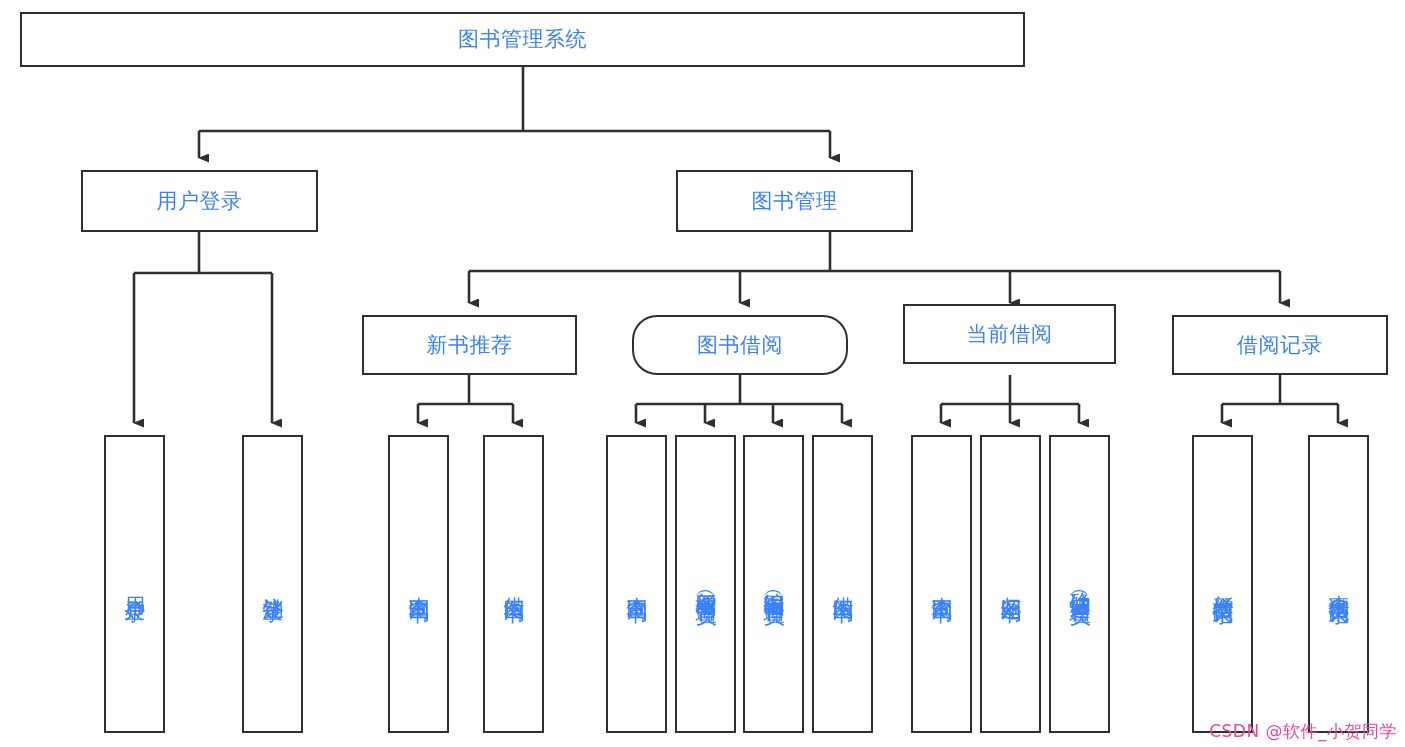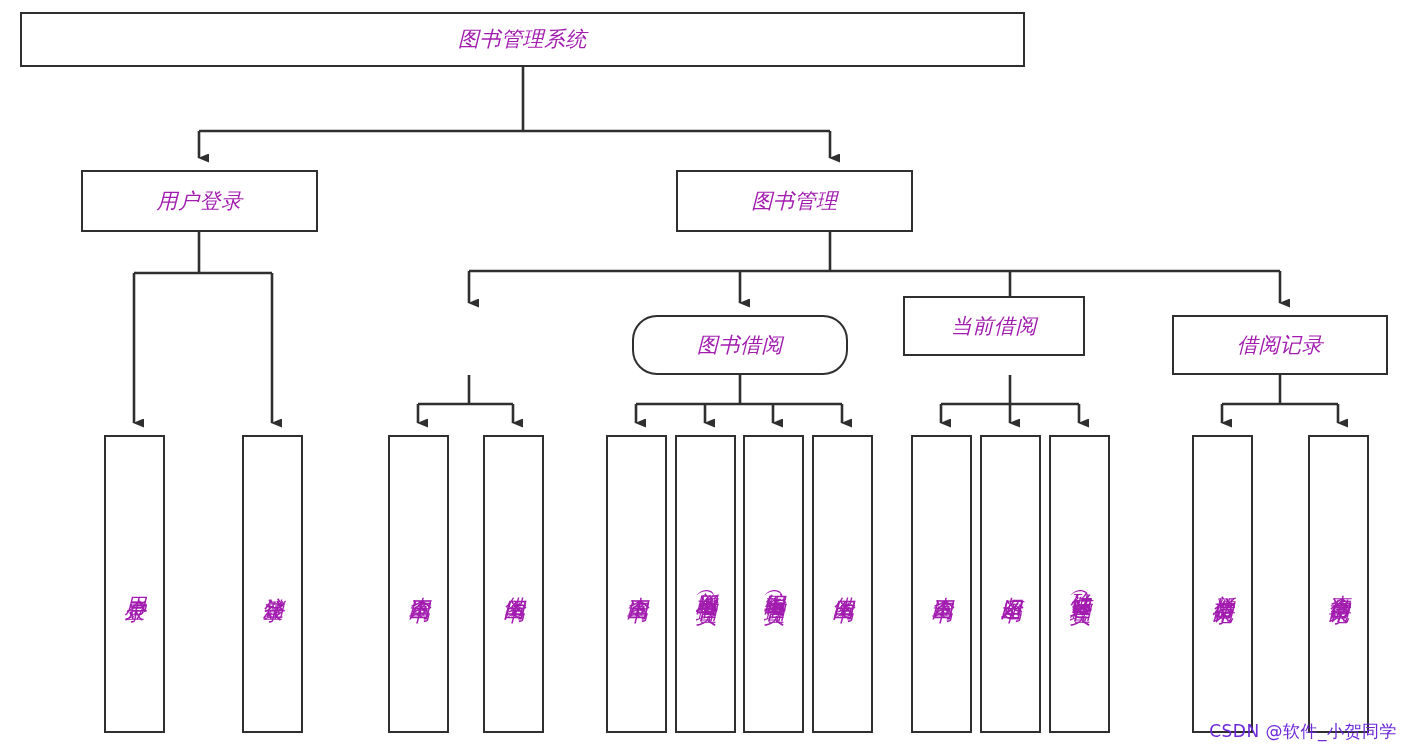--- a/index.html
+++ b/index.html
@@ -28,23 +28,22 @@
     pointer-events: none;
   }
   .node {
     position: absolute;
     box-sizing: border-box;
     border: 2px solid #2f2f2f;
     background: #ffffff;
     display: flex;
     align-items: center;
     justify-content: center;
-    color: #a21caf;
+    color: #3b82f6;
     line-height: 1.18;
-    font-style: italic;
   }
   .node.horizontal {
     font-size: 21px;
     letter-spacing: 0.5px;
   }
   .node.vertical {
     font-size: 21px;
   }
   .node.vertical .label {
     writing-mode: vertical-rl;
@@ -54,21 +53,21 @@
     line-height: 1;
   }
   .node .label {
     display: block;
   }
   .watermark {
     position: absolute;
     right: 8px;
     bottom: 4px;
     font-size: 17px;
-    color: #6d28d9;
+    color: #ec4899;
     letter-spacing: 0.5px;
     white-space: nowrap;
   }
 </style>
 </head>
 <body>
 
 <div id="diagram-root">
 
   <svg class="connectors" viewBox="0 0 1405 747">
@@ -125,24 +124,27 @@
     <span class="label">图书管理系统</span>
   </div>
 
   <div class="node horizontal" style="left:81px; top:170px; width:237px; height:62px;">
     <span class="label">用户登录</span>
   </div>
   <div class="node horizontal" style="left:676px; top:170px; width:237px; height:62px;">
     <span class="label">图书管理</span>
   </div>
 
+  <div class="node horizontal" style="left:362px; top:315px; width:215px; height:60px;">
+    <span class="label">新书推荐</span>
+  </div>
   <div class="node horizontal" style="left:632px; top:315px; width:216px; height:60px;border-radius:25px;">
     <span class="label">图书借阅</span>
   </div>
-  <div class="node horizontal" style="left:903px; top:296px; width:182px; height:60px;">
+  <div class="node horizontal" style="left:903px; top:304px; width:213px; height:60px;">
     <span class="label">当前借阅</span>
   </div>
   <div class="node horizontal" style="left:1172px; top:315px; width:216px; height:60px;">
     <span class="label">借阅记录</span>
   </div>
 
   <div class="node vertical" style="left:104px; top:435px; width:61px; height:298px;">
     <span class="label">用户登录</span>
   </div>
   <div class="node vertical" style="left:242px; top:435px; width:61px; height:298px;">

